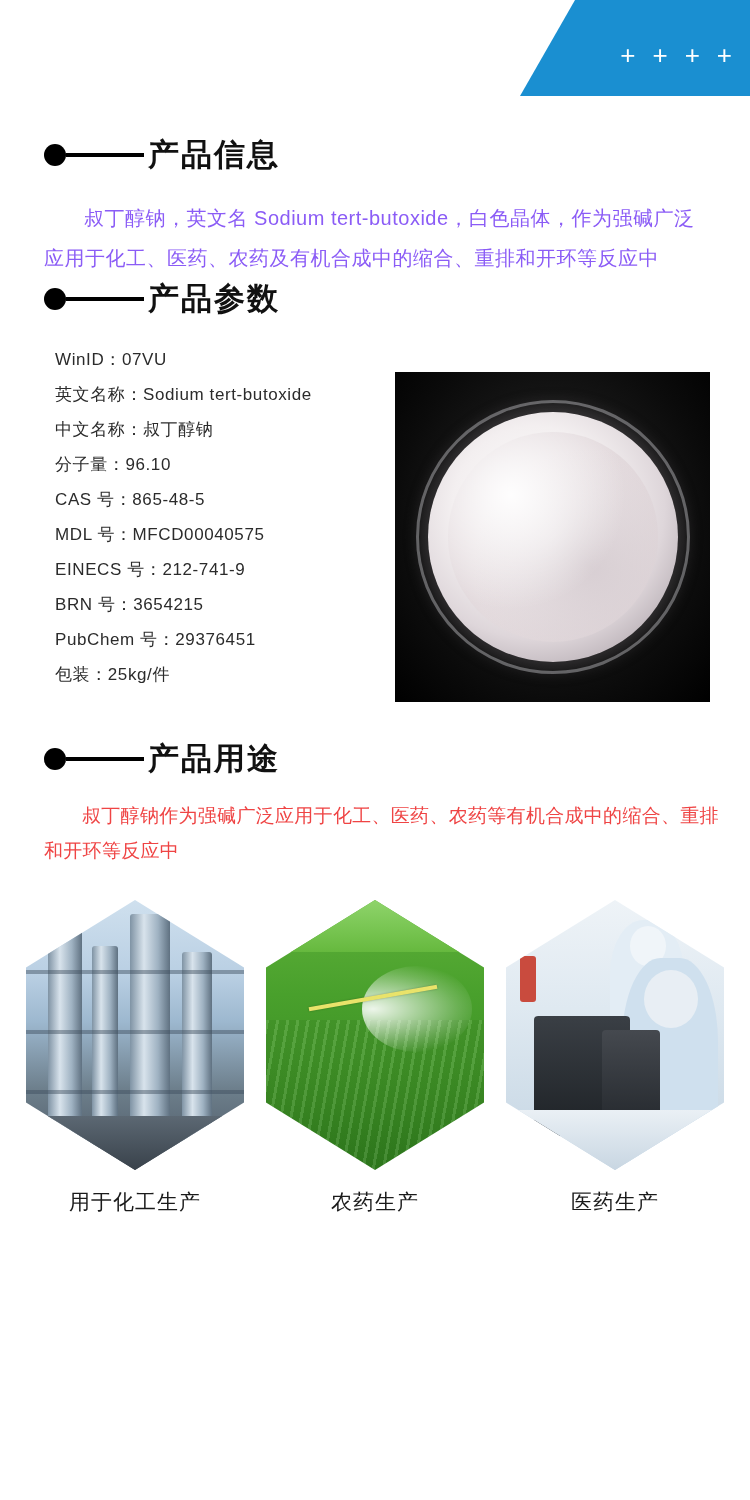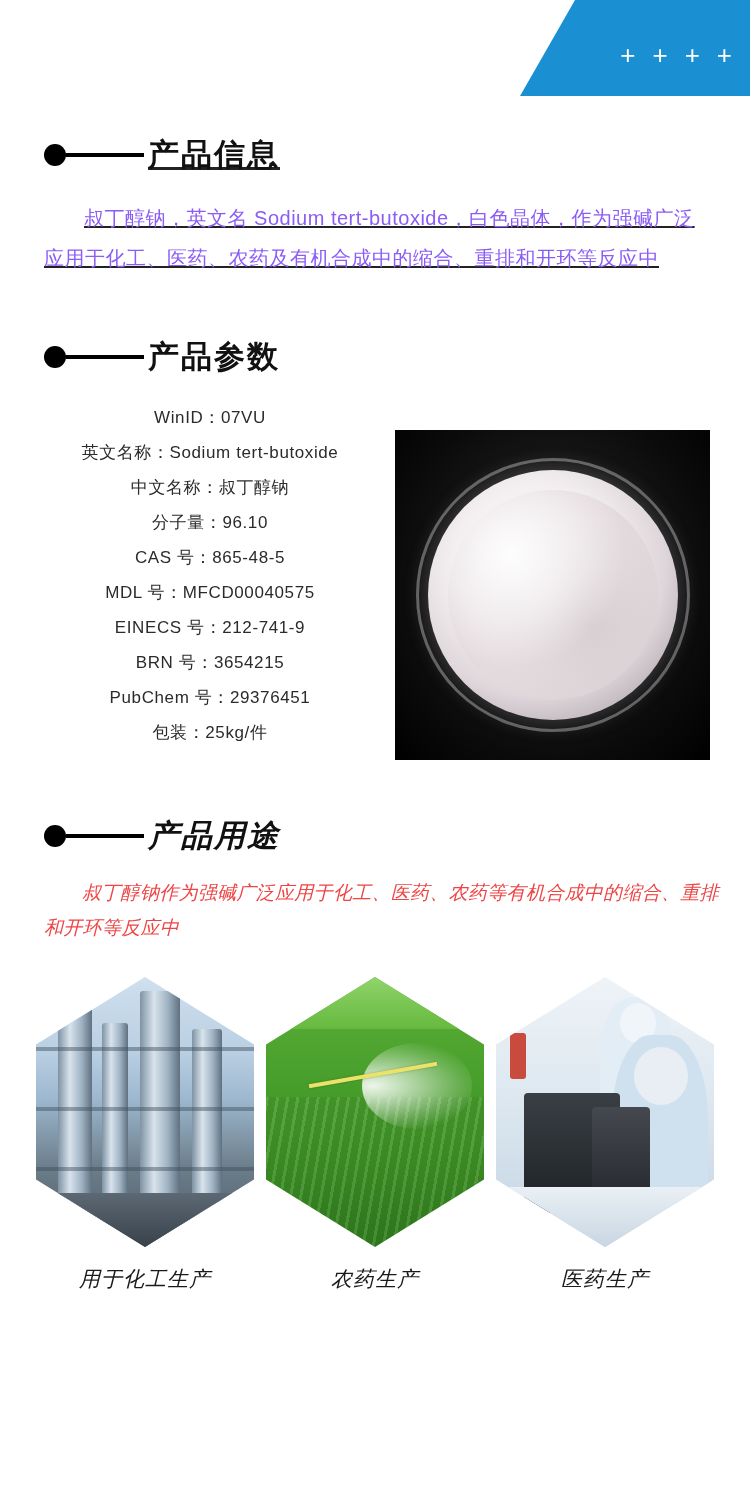--- a/index.html
+++ b/index.html
@@ -93,21 +93,21 @@
   }
 
   
   .params-wrap {
     position: relative;
     margin-top: 22px;
     height: 380px;
   }
   .params-list {
     position: absolute;
-    left: 45px;
+    left: 55px;
     top: 0;
     width: 330px;
     list-style: none;
     margin: 0;
     padding: 0;
   }
   .params-list li {
     font-size: 17px;
     line-height: 35px;
     color: #2b2b2b;
@@ -155,21 +155,21 @@
     width: 268px;
     height: 268px;
     border-radius: 50%;
     border: 3px solid rgba(190,190,195,0.45);
   }
 
   
   .hex-row {
     display: flex;
     justify-content: center;
-    gap: 12px;
+    gap: 22px;
     margin-top: 32px;
   }
   .hex-item {
     width: 218px;
     text-align: center;
   }
   .hex {
     width: 218px;
     height: 270px;
     clip-path: polygon(50% 0%, 100% 25%, 100% 75%, 50% 100%, 0% 75%, 0% 25%);
@@ -282,30 +282,30 @@
 <div class="header">
   <div class="header-shape"></div>
   <div class="header-plus">
     <span>+</span>
     <span>+</span>
     <span>+</span>
     <span>+</span>
   </div>
 </div>
 
-<div style="margin-top:38px;text-decoration:underline;">
+<div style="margin-top:38px;">
   <div class="section-title">
     <span class="dot"></span>
     <span class="rule"></span>
     <span class="title-text">产品信息</span>
   </div>
   <p class="para">叔丁醇钠，英文名 Sodium tert-butoxide，白色晶体，作为强碱广泛应用于化工、医药、农药及有机合成中的缩合、重排和开环等反应中</p>
 </div>
 
-<div style="margin-top:58px;text-align:center;">
+<div style="">
   <div class="section-title">
     <span class="dot"></span>
     <span class="rule"></span>
     <span class="title-text">产品参数</span>
   </div>
 
   <div class="params-wrap">
     <ul class="params-list">
       <li>WinID：07VU</li>
       <li>英文名称：Sodium tert-butoxide</li>
@@ -319,21 +319,21 @@
       <li>包装：25kg/件</li>
     </ul>
 
     <div class="product-photo">
       <div class="dish"></div>
       <div class="dish-rim"></div>
     </div>
   </div>
 </div>
 
-<div style="margin-top:35px;font-style:italic;">
+<div style="margin-top:16px;">
   <div class="section-title">
     <span class="dot"></span>
     <span class="rule"></span>
     <span class="title-text">产品用途</span>
   </div>
   <p class="para2">叔丁醇钠作为强碱广泛应用于化工、医药、农药等有机合成中的缩合、重排和开环等反应中</p>
 
   <div class="hex-row">
 
     <div class="hex-item">

